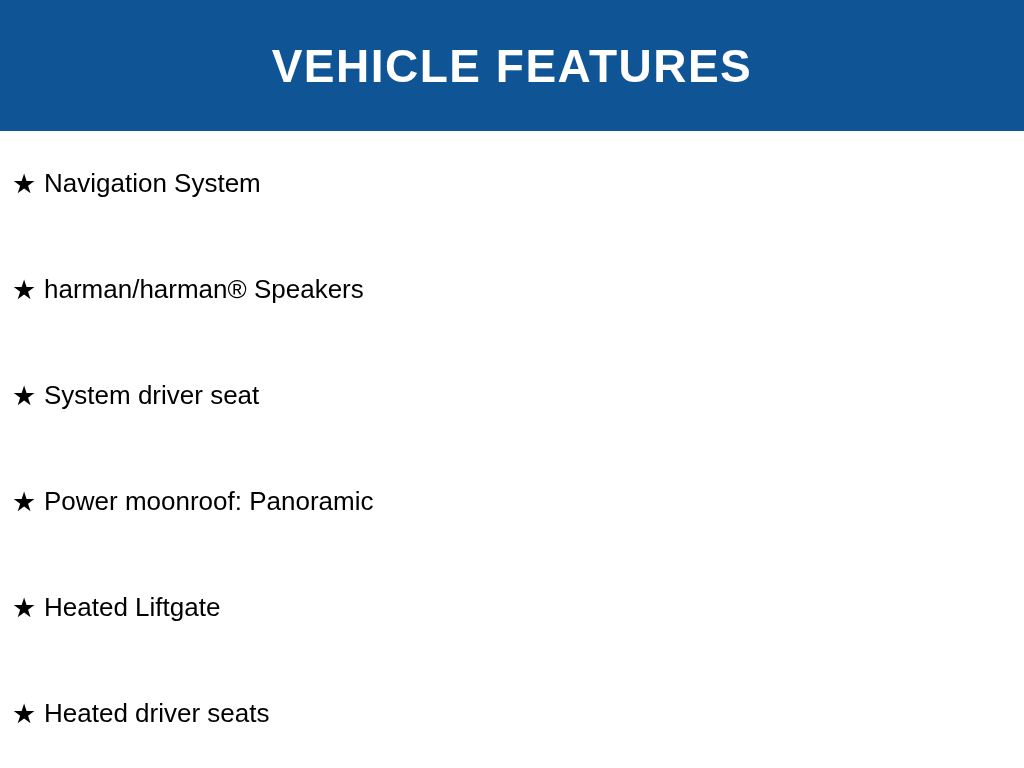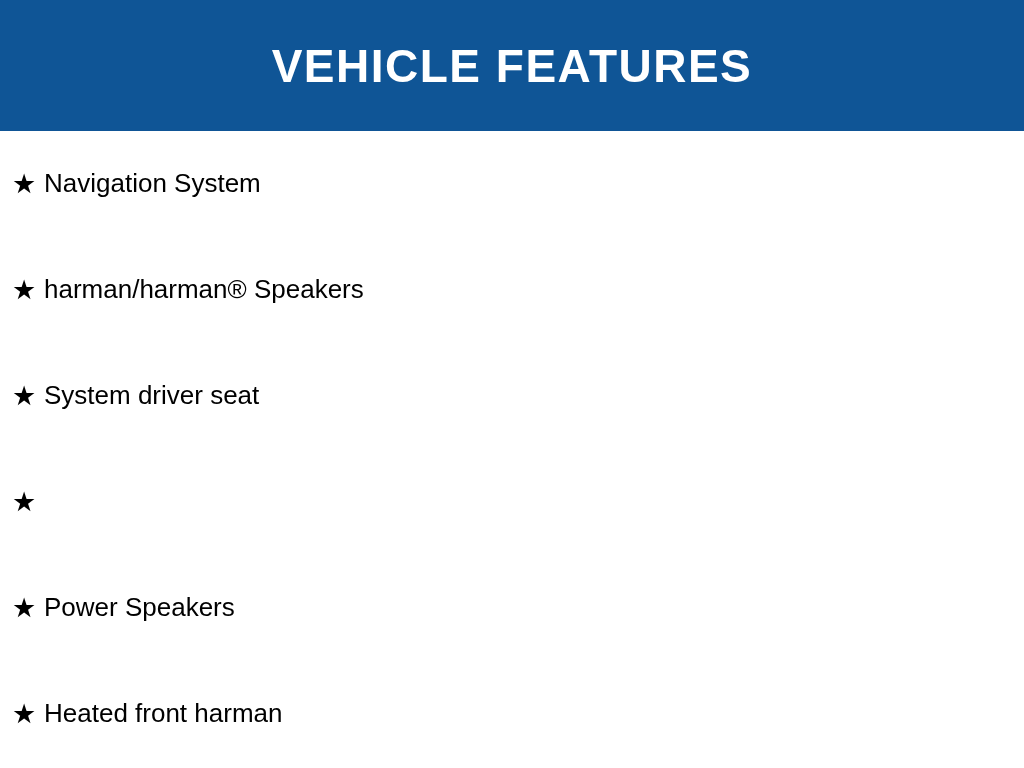--- a/index.html
+++ b/index.html
@@ -95,27 +95,28 @@
       <span class="feature-text">harman/harman® Speakers</span>
     </li>
 
     <li class="feature-item">
       <span class="bullet-star">★</span>
       <span class="feature-text">System driver seat</span>
     </li>
 
     <li class="feature-item">
       <span class="bullet-star">★</span>
+      <span class="feature-text">Power moonroof: Panoramic</span>
     </li>
 
     <li class="feature-item">
       <span class="bullet-star">★</span>
-      <span class="feature-text">Power Speakers</span>
+      <span class="feature-text">Heated Liftgate</span>
     </li>
 
     <li class="feature-item">
       <span class="bullet-star">★</span>
-      <span class="feature-text">Heated front harman</span>
+      <span class="feature-text">Heated driver seats</span>
     </li>
 
   </ul>
 
 </div>
 
 </body></html>

